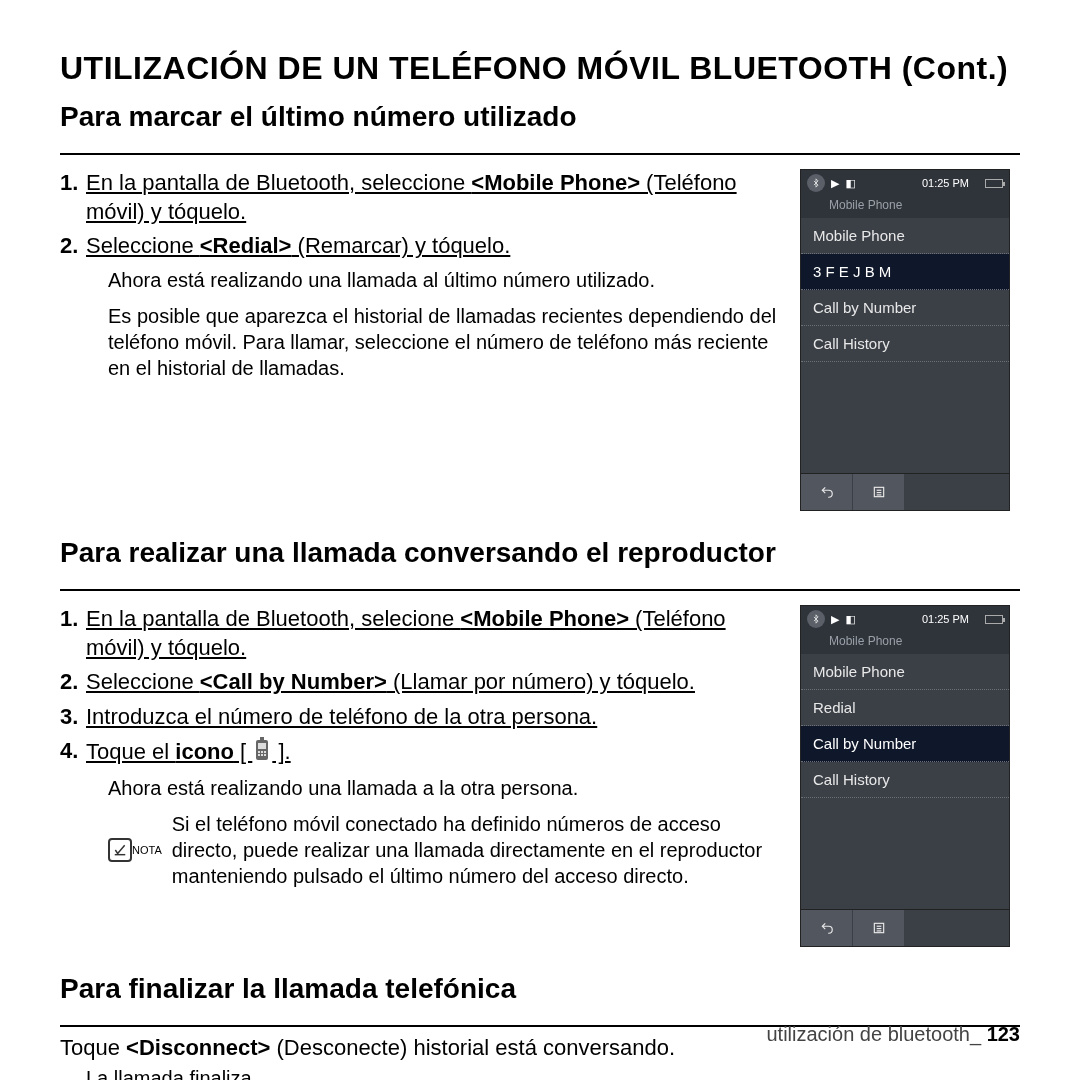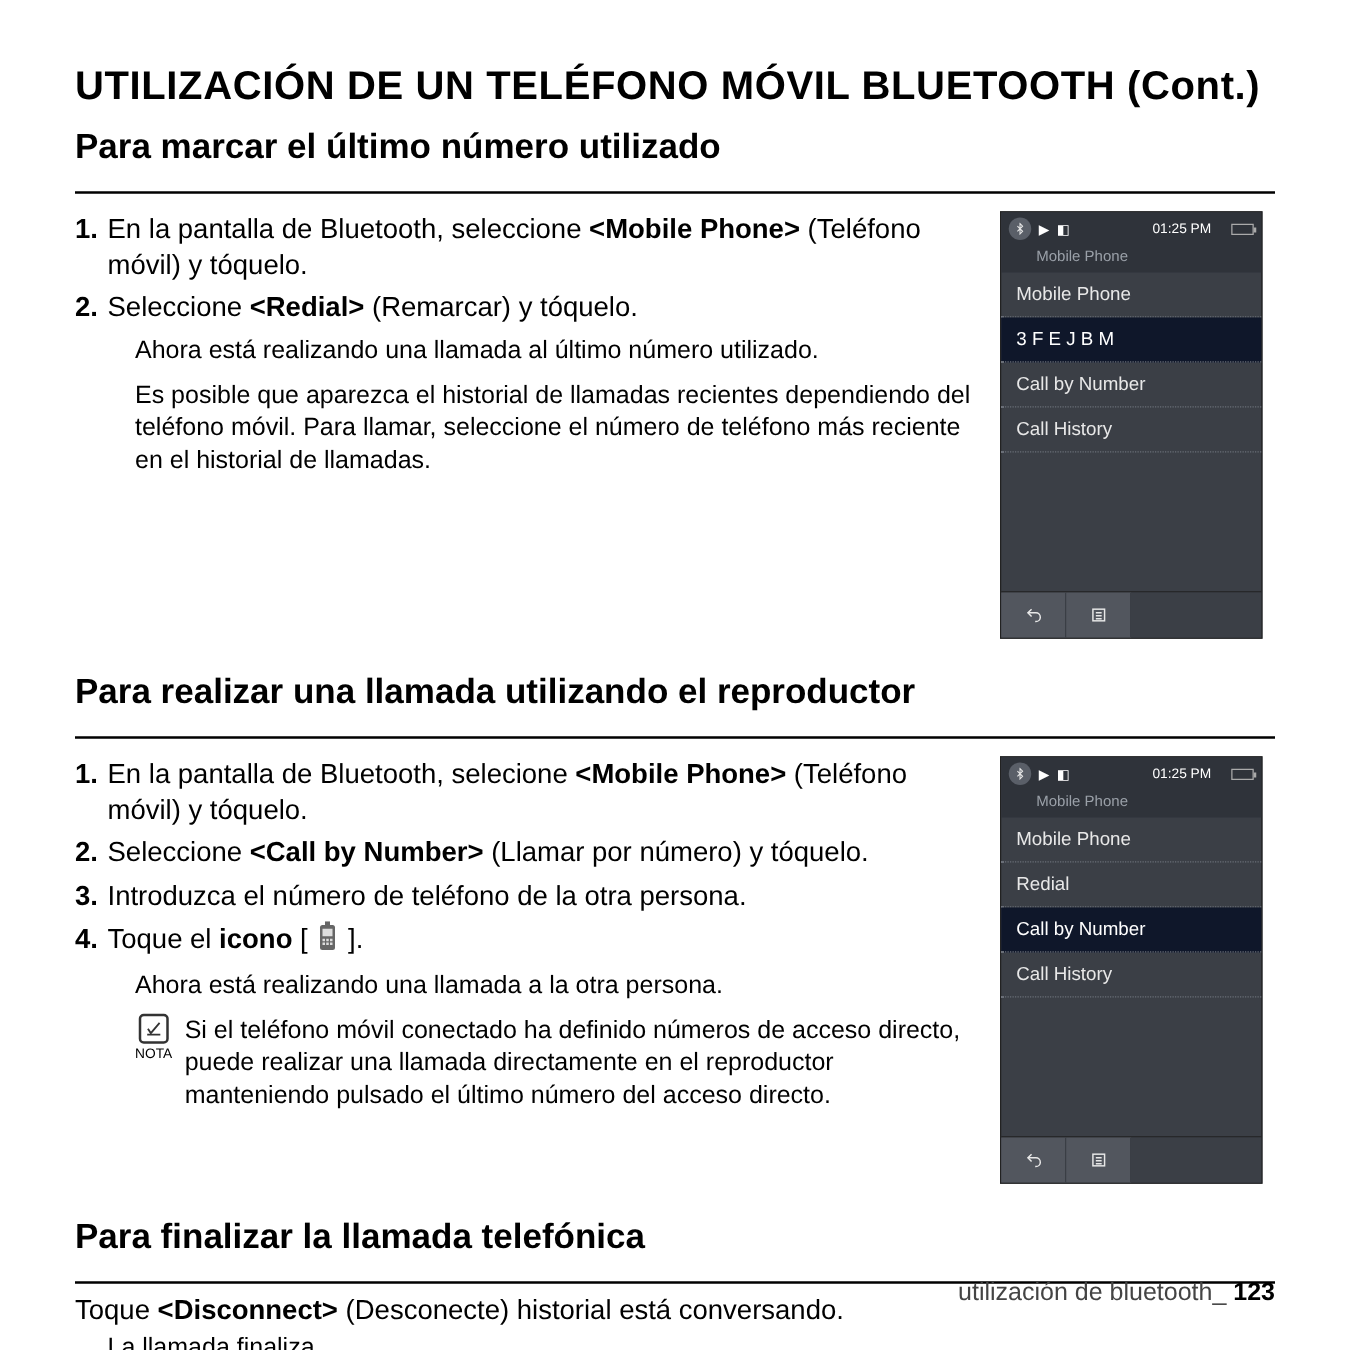--- a/index.html
+++ b/index.html
@@ -13,26 +13,26 @@
     position: relative;
   }
   .title { font-size: 32px; font-weight: bold; margin-bottom: 14px; letter-spacing: 0.5px; }
   .section-heading { font-size: 28px; font-weight: bold; margin-bottom: 4px; border-bottom: 2px solid #000; padding-bottom: 20px; }
   .section { margin-bottom: 26px; }
   .content-row { display: flex; gap: 20px; margin-top: 14px; }
   .text-col { flex: 1; }
   .fig-col { width: 220px; flex-shrink: 0; }
   .step { display: flex; margin-bottom: 6px; font-size: 22px; line-height: 1.3; }
   .step .num { font-weight: bold; min-width: 26px; }
-  .step .body { flex: 1; }
+  .step .body { flex: 1; text-decoration: underline; }
   .step .body b { font-weight: bold; }
   .substep { margin-left: 48px; font-size: 20px; line-height: 1.3; margin-bottom: 10px; }
   .plain { font-size: 22px; margin-top: 8px; margin-bottom: 4px; }
   .note-row { display: flex; gap: 10px; margin-left: 48px; font-size: 20px; line-height: 1.3; }
-  .note-icon-box { display: flex; flex-direction: column; align-items: center; font-size: 10px; }
+  .note-icon-box { display: flex; flex-direction: row; align-items: center; font-size: 10px; }
   .note-icon { width: 24px; height: 24px; border: 2px solid #333; border-radius: 4px; display: flex; align-items: center; justify-content: center; }
   .note-icon svg { width: 14px; height: 14px; }
   .note-label { font-size: 11px; margin-top: 1px; }
   .phone-icon { display: inline-block; vertical-align: middle; }
   .footer { position: absolute; bottom: 34px; right: 60px; font-size: 20px; color: #444; }
   .footer .pnum { font-weight: bold; color: #000; }
 
   
   .phone { width: 210px; background: #3b3f46; border: 1px solid #222; font-size: 15px; color: #fff; }
   .phone .statusbar { display: flex; align-items: center; justify-content: space-between; padding: 4px 6px; background: #2f333a; font-size: 11px; }
@@ -110,21 +110,21 @@
               </svg>
             </div>
           <div class="navspacer"></div>
         </div>
       </div>
     </div>
   </div>
 </div>
 
 <div class="section">
-  <h2 class="section-heading">Para realizar una llamada utilizando el reproductor</h2>
+  <h2 class="section-heading">Para realizar una llamada conversando el reproductor</h2>
   <div class="content-row">
     <div class="text-col">
       <div class="step">
         <span class="num">1.</span>
         <span class="body"><span>En la pantalla de Bluetooth, selecione </span><b>&lt;Mobile Phone&gt;</b><span> (Teléfono móvil) y tóquelo.</span></span>
       </div>
       <div class="step">
         <span class="num">2.</span>
         <span class="body"><span>Seleccione </span><b>&lt;Call by Number&gt;</b><span> (Llamar por número) y tóquelo.</span></span>
       </div>

